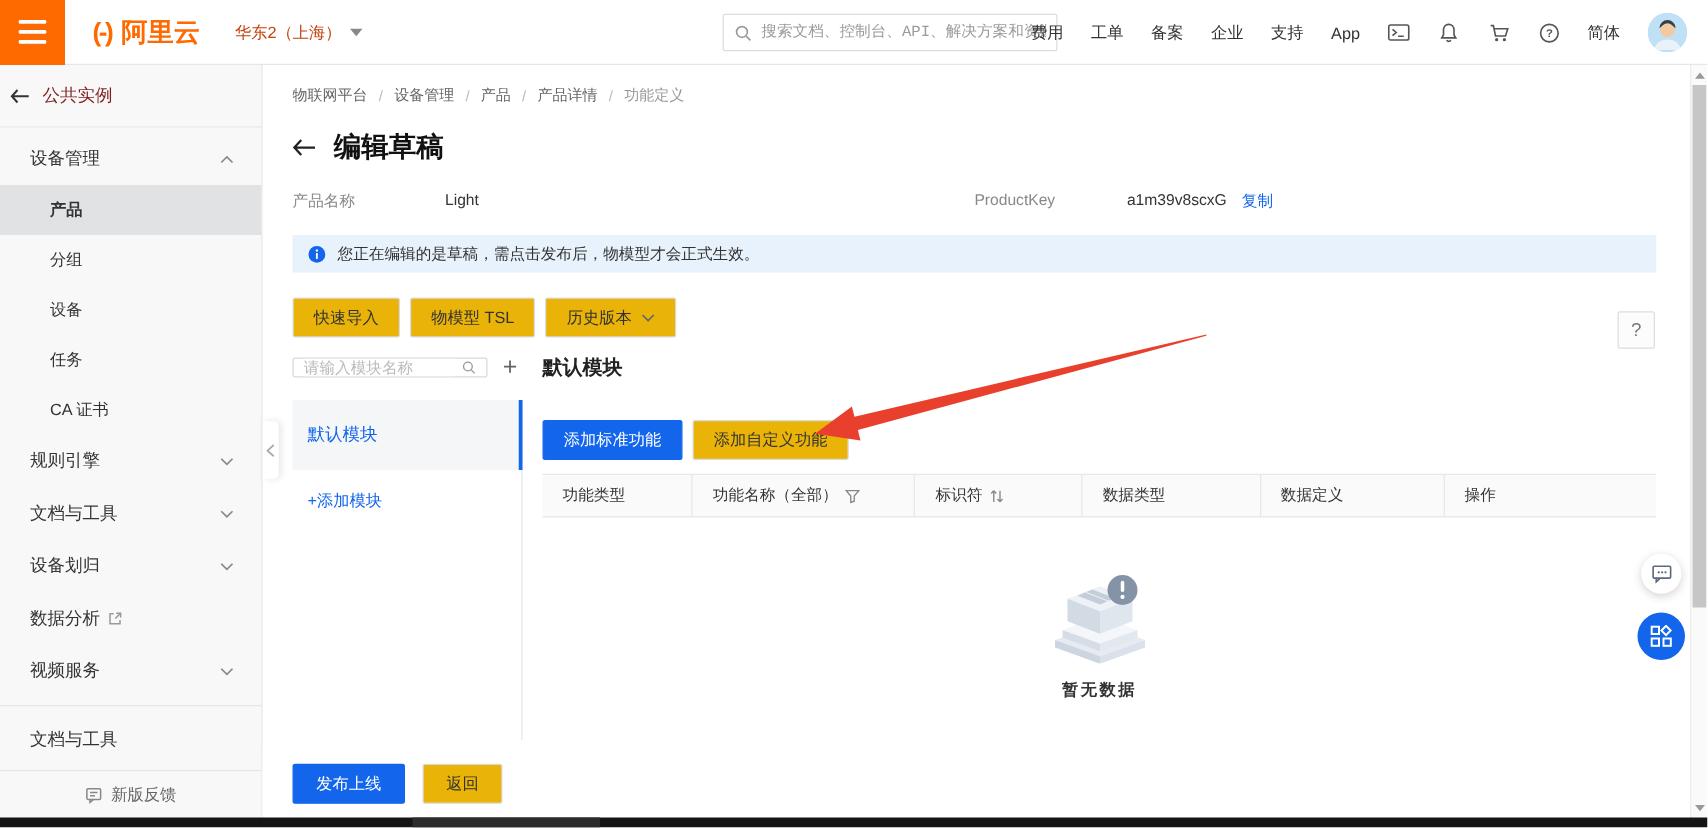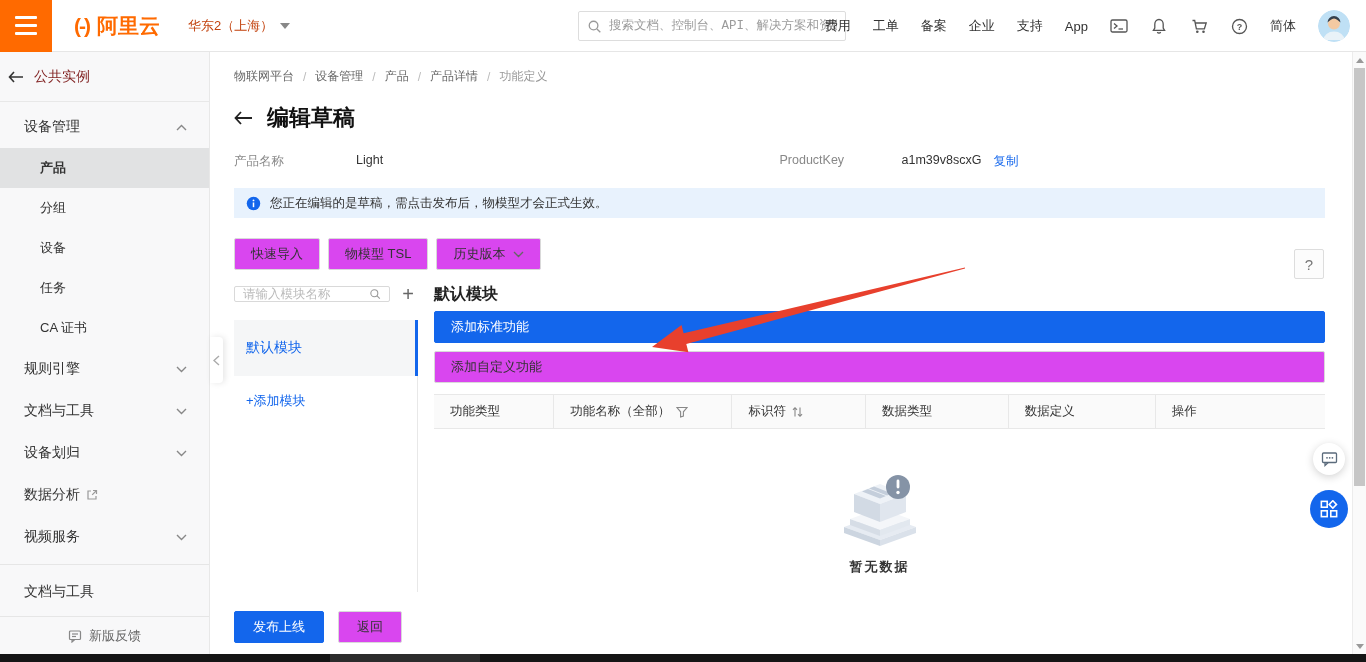--- a/index.html
+++ b/index.html
@@ -42,37 +42,37 @@
   .crumb-sep::before { content:"/"; color:#bbb; }
   .title-row { margin-top:18px; display:flex; align-items:center; gap:14px; }
   .page-title { font-size:22px; font-weight:bold; color:#111; }
   .meta-row { margin-top:20px; display:flex; }
   .meta-col { display:flex; width:550px; font-size:12.5px; }
   .meta-col .lbl { color:#888; width:122px; }
   .meta-col .val { color:#333; }
   .copy-link { color:#1366ec; margin-left:12px; cursor:pointer; }
   .banner { margin-top:18px; height:30px; background:#e8f2fd; display:flex; align-items:center; gap:9px; padding:0 12px; font-size:12.5px; color:#333; }
   .toolbar { margin-top:20px; display:flex; gap:8px; align-items:center; }
-  .btn { height:32px; background:#d946ef; border:1px solid #d9d9d9; border-radius:2px; padding:0 16px; font-size:13px; color:#333; display:inline-flex; align-items:center; gap:8px; cursor:pointer; }
+  .btn { height:32px; background:#eab308; border:1px solid #d9d9d9; border-radius:2px; padding:0 16px; font-size:13px; color:#333; display:inline-flex; align-items:center; gap:8px; cursor:pointer; }
   .btn-primary { background:#1366ec; border-color:#1366ec; color:#fff; }
 
   .content-row { margin-top:14px; display:flex; height:308px; }
   .module-col { width:184px; display:flex; flex-direction:column; flex-shrink:0; }
   .msearch-row { display:flex; align-items:center; gap:8px; }
   .msearch { flex:1; height:16px; border:1px solid #d9d9d9; border-radius:2px; display:flex; align-items:center; padding:0 8px; gap:6px; background:#fff; }
   .msearch input { border:none; outline:none; width:100%; font-size:12.5px; color:#333; }
   .msearch input::placeholder { color:#bbb; }
   .plus-btn { font-size:20px; color:#666; cursor:pointer; width:20px; text-align:center; line-height:20px; }
   .module-list { flex:1; margin-top:16px; border-right:1px solid #e8e8e8; }
   .module-item { height:56px; background:#f5f6f7; border-right:3px solid #1366ec; margin-right:-1px; display:flex; align-items:center; padding-left:12px; color:#1366ec; font-size:14px; cursor:pointer; }
   .add-module { margin-top:16px; padding-left:12px; color:#1366ec; font-size:13px; cursor:pointer; }
 
   .func-panel { flex:1; margin-left:16px; display:flex; flex-direction:column; }
   .func-title { font-size:16px; font-weight:bold; color:#222; }
-  .func-btns { margin-top:6px; display:flex; gap:8px;flex-direction:column; }
+  .func-btns { margin-top:31px; display:flex; gap:8px; }
   .tbl { margin-top:11px; border-top:1px solid #e8e8e8; border-bottom:1px solid #e8e8e8; }
   .tbl-head { display:flex; background:#fafafa; height:34px; border-bottom:1px solid #e8e8e8; }
   .th { display:flex; align-items:center; gap:6px; padding-left:16px; font-size:12.5px; color:#333; border-right:1px solid #e8e8e8; }
   .th:last-child { border-right:none; }
   .th.c1{width:13.5%;} .th.c2{width:20%;} .th.c3{width:15%;} .th.c4{width:16%;} .th.c5{width:16.5%;} .th.c6{flex:1;}
   .tbl-body { height:188px; display:flex; flex-direction:column; align-items:center; justify-content:center; gap:12px; }
   .empty-text { font-size:13px; font-weight:bold; color:#333; letter-spacing:2px; }
 
   .bottom-bar { position:absolute; left:210px; right:0; bottom:8px; height:54px; background:#fff; display:flex; align-items:center; gap:14px; padding-left:24px; z-index:6; }
   .btn-lg { height:32px; padding:0 18px; }

